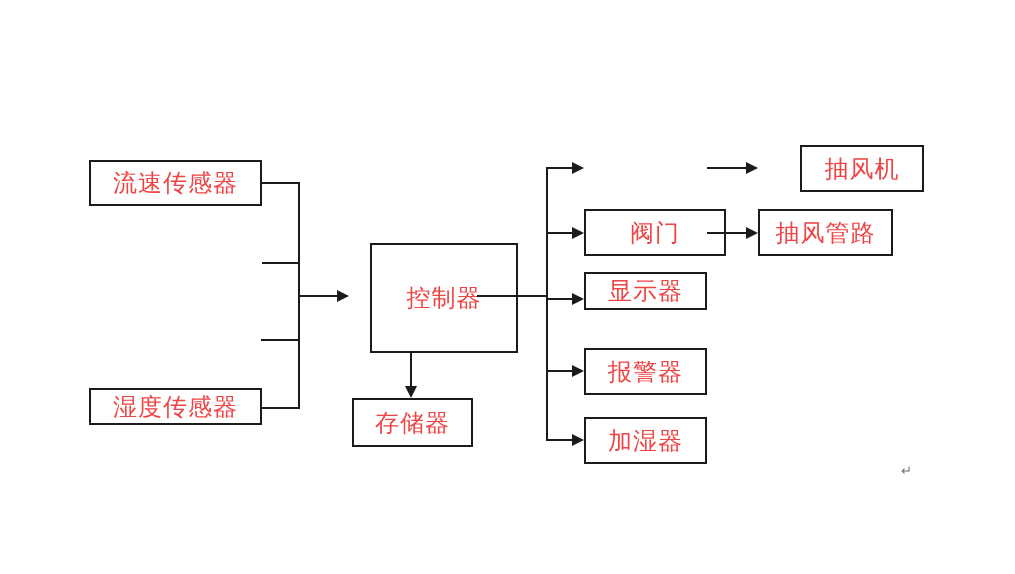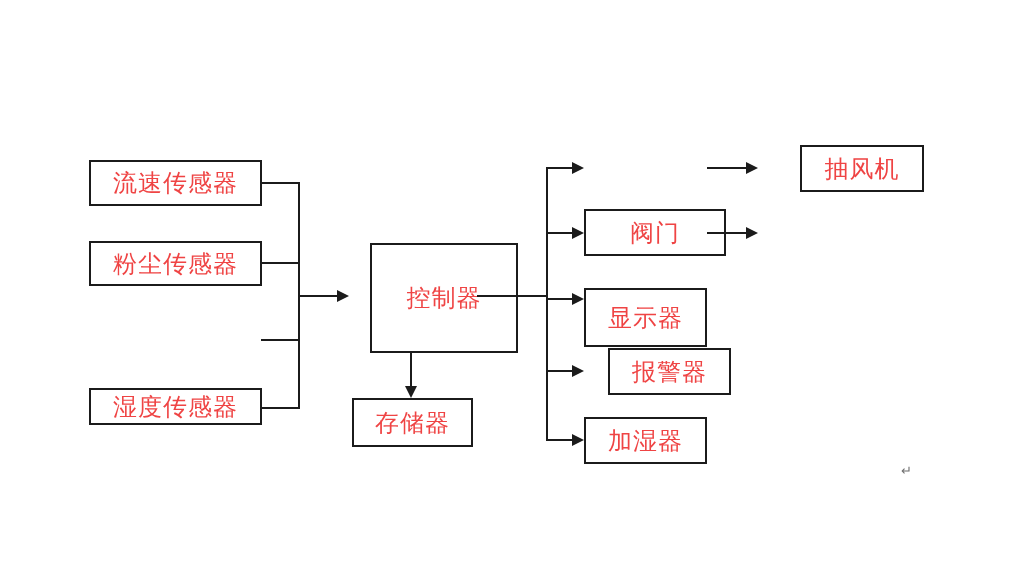--- a/index.html
+++ b/index.html
@@ -59,32 +59,32 @@
     font-size: 13px;
     color: #6e6e6e;
   }
 </style>
 </head>
 <body>
 
 <div id="canvas">
 
   <div class="box" style="left:89px;  top:160px; width:173px; height:46px;">流速传感器</div>
-  <div class="box" style="left:89px;  top:241px; width:173px; height:45px;">粉尘传感器</div>
   <div class="box" style="left:89px;  top:388px; width:173px; height:37px;">湿度传感器</div>
 
   <div class="box" style="left:370px; top:243px; width:148px; height:110px;">控制器</div>
   <div class="box" style="left:352px; top:398px; width:121px; height:49px;">存储器</div>
 
   <div class="box" style="left:584px; top:209px; width:142px; height:47px;">阀门</div>
-  <div class="box" style="left:584px; top:288px; width:123px; height:59px;">显示器</div>
-  <div class="box" style="left:584px; top:348px; width:123px; height:47px;margin-left:24px;">报警器</div>
+  <div class="box" style="left:584px; top:272px; width:123px; height:38px;">显示器</div>
+  <div class="box" style="left:584px; top:348px; width:123px; height:47px;">报警器</div>
   <div class="box" style="left:584px; top:417px; width:123px; height:47px;text-align:center;">加湿器</div>
 
   <div class="box" style="left:800px; top:145px; width:124px; height:47px;">抽风机</div>
+  <div class="box" style="left:758px; top:209px; width:135px; height:47px;">抽风管路</div>
 
   <div class="hline" style="left:262px; top:182px; width:36px;"></div>
   <div class="hline" style="left:262px; top:262px; width:36px;"></div>
   <div class="hline" style="left:261px; top:339px; width:37px;"></div>
   <div class="hline" style="left:262px; top:407px; width:36px;"></div>
   <div class="vline" style="left:298px; top:182px; height:227px;"></div>
 
   <div class="hline" style="left:298px; top:295px; width:40px;"></div>
   <div class="arrow-right" style="left:337px; top:290px;"></div>
 

